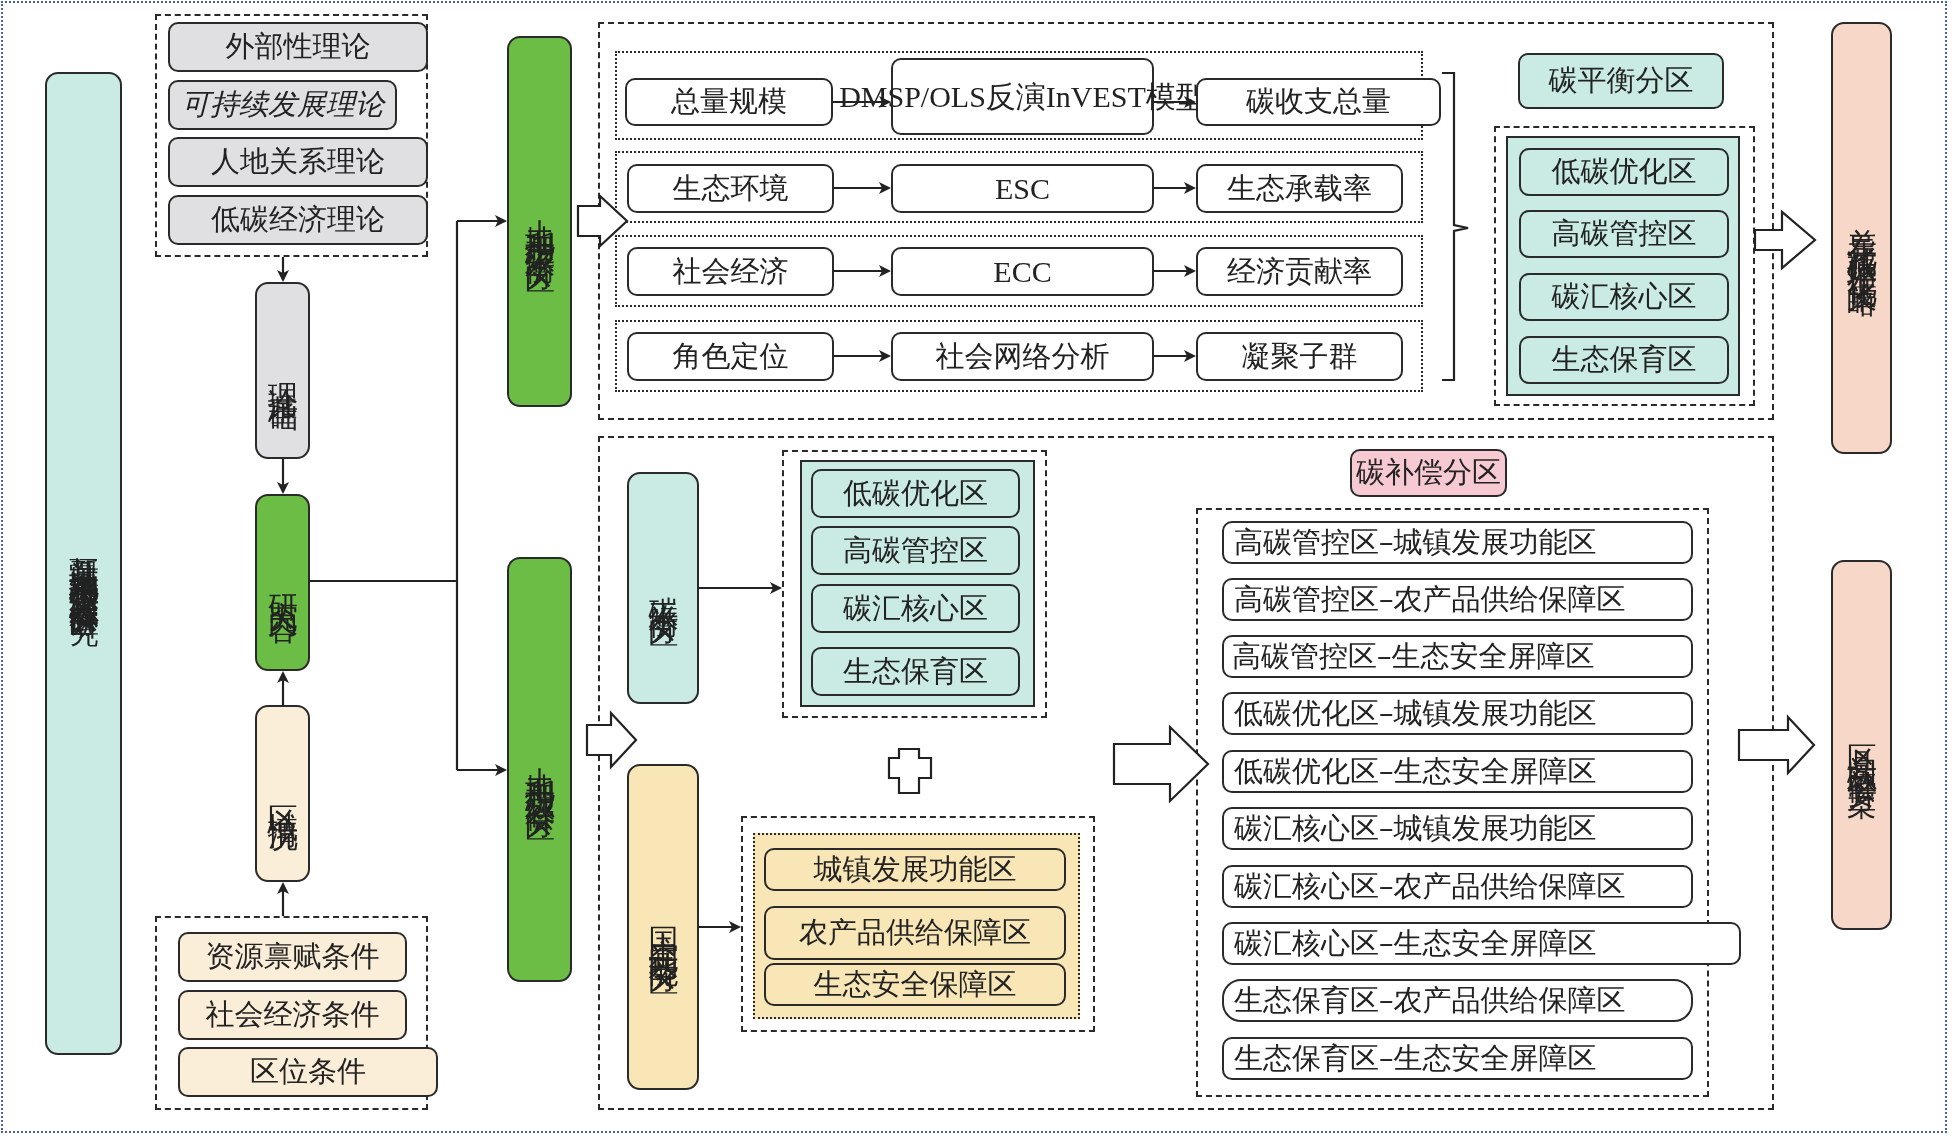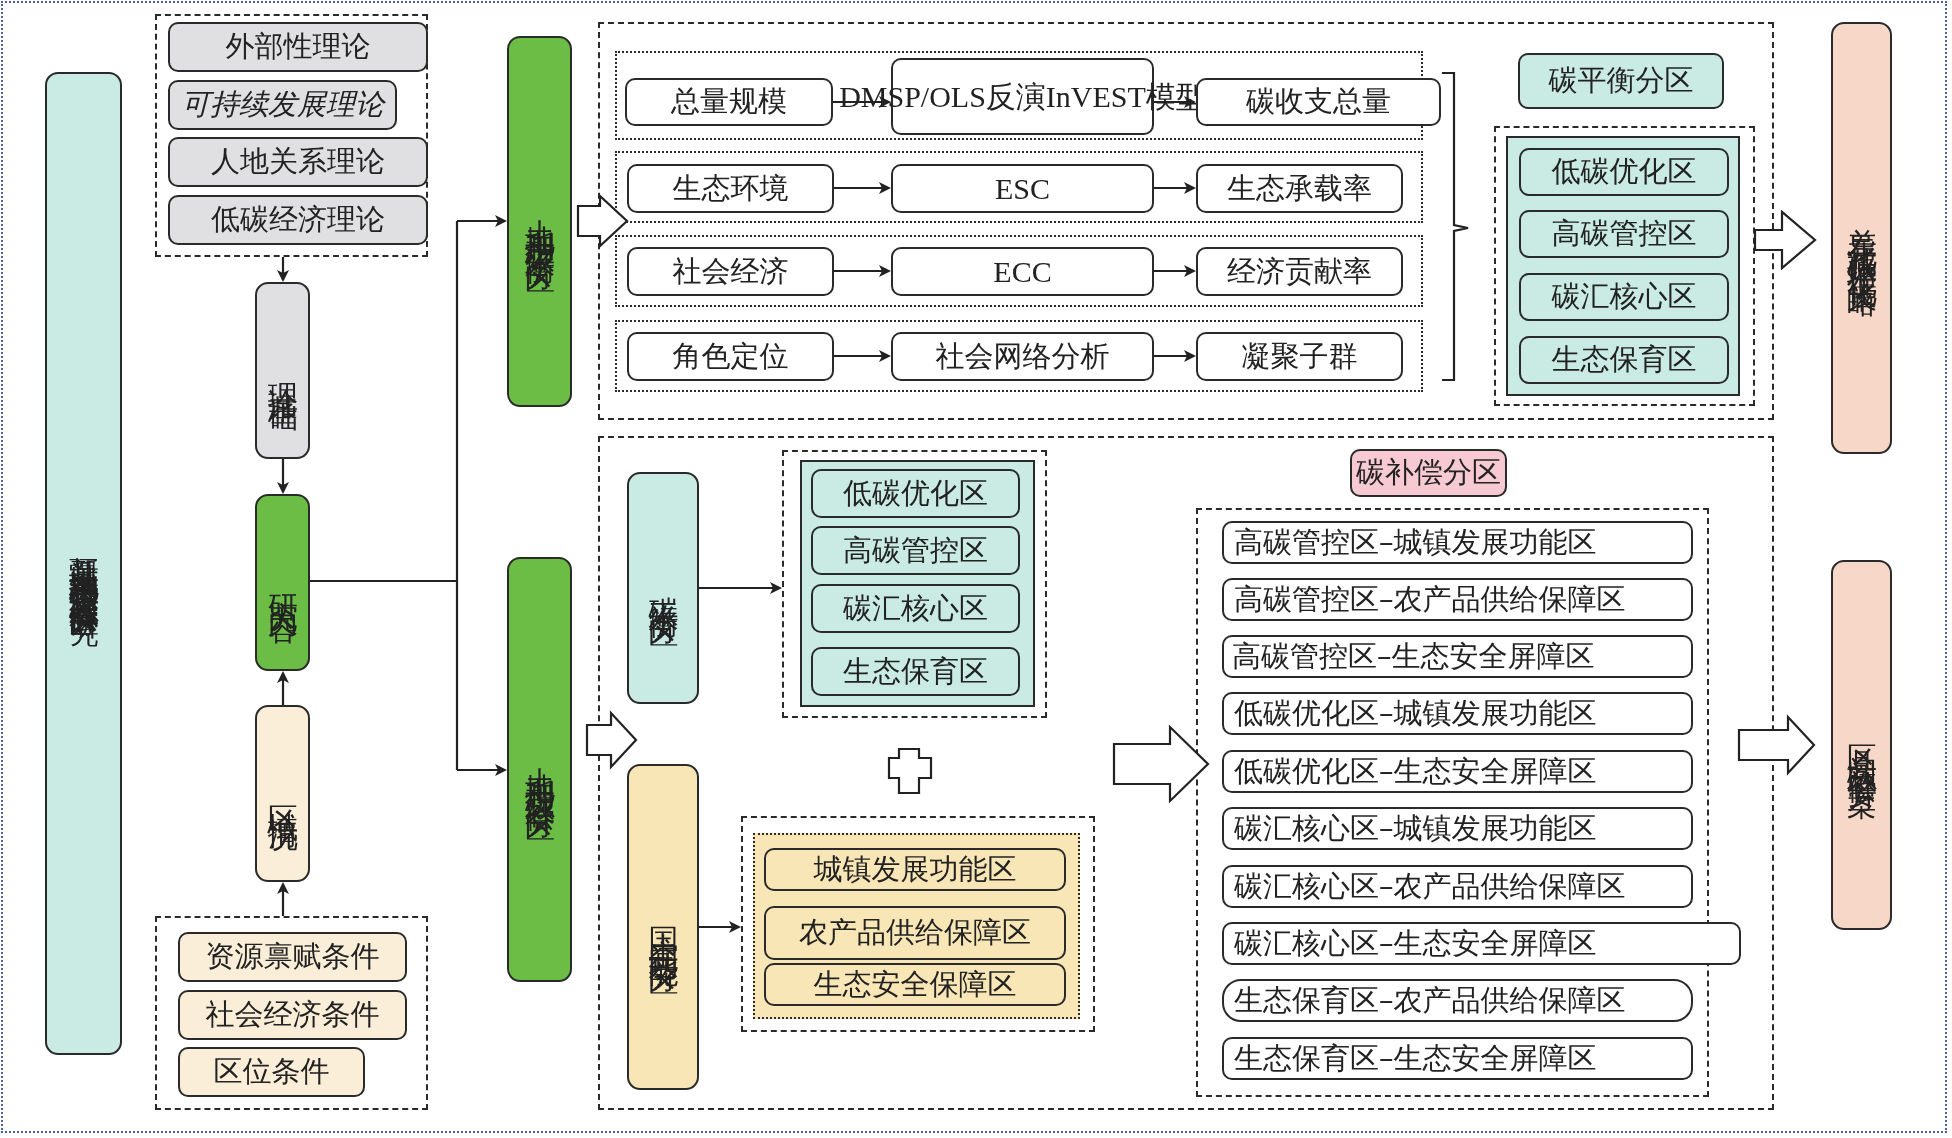--- a/index.html
+++ b/index.html
@@ -47,21 +47,21 @@
 <div class="vbox green" style="left:255px;top:494px;width:55px;height:177px;">
   <span class="vtext">研究内容</span>
 </div>
 <div class="vbox beige" style="left:255px;top:705px;width:55px;height:177px;">
   <span class="vtext">区域情况</span>
 </div>
 
 <div class="dash" style="left:155px;top:916px;width:273px;height:194px;"></div>
 <div class="box beige" style="left:178px;top:932px;width:229px;height:50px;">资源禀赋条件</div>
 <div class="box beige" style="left:178px;top:990px;width:229px;height:50px;">社会经济条件</div>
-<div class="box beige" style="left:178px;top:1047px;width:187px;height:50px;">区位条件</div>
+<div class="box beige" style="left:178px;top:1047px;width:260px;height:50px;">区位条件</div>
 
 <div class="vbox green" style="left:507px;top:36px;width:65px;height:371px;">
   <span class="vtext">土地利用碳平衡分区</span>
 </div>
 
 <div class="dash" style="left:598px;top:22px;width:1176px;height:398px;"></div>
 
 <div class="dot" style="left:615px;top:51px;width:808px;height:89px;"></div>
 <div class="dot" style="left:615px;top:151px;width:808px;height:72px;"></div>
 <div class="dot" style="left:615px;top:235px;width:808px;height:72px;"></div>

